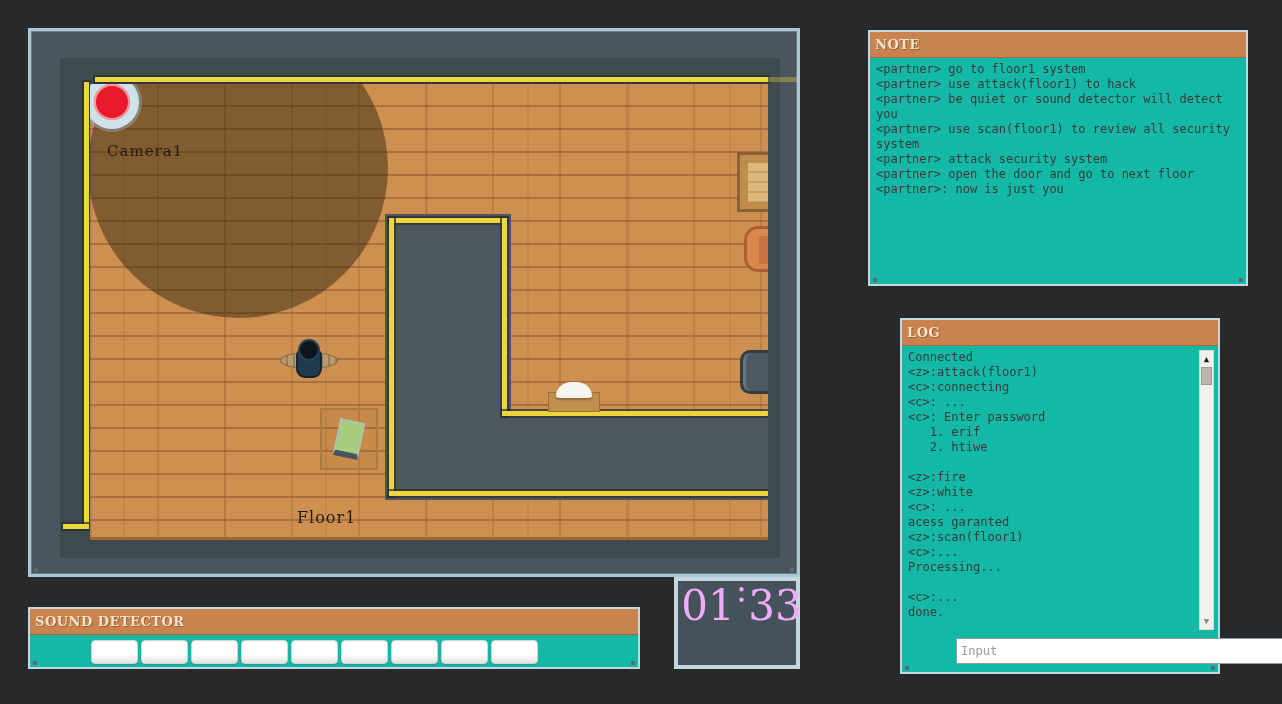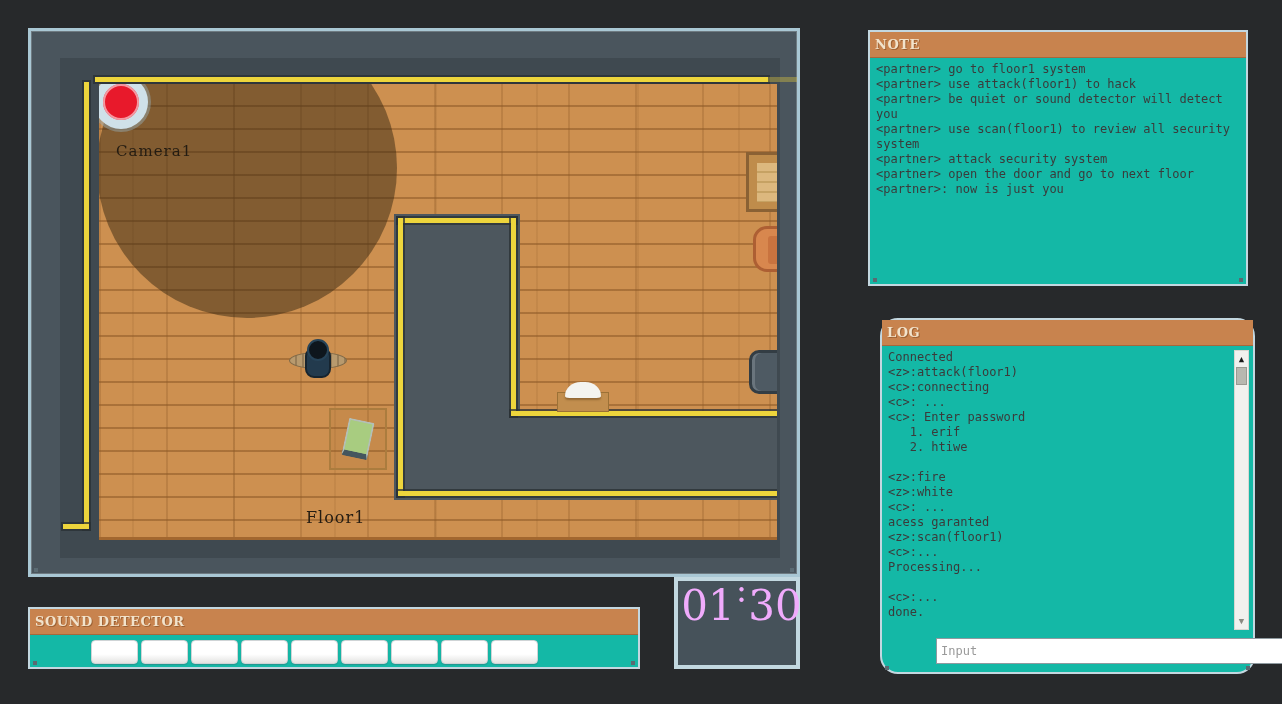--- a/index.html
+++ b/index.html
@@ -22,21 +22,20 @@
                 box-shadow: inset 0 0 0 1px rgba(220,235,240,.25); }
   .room-outer { position:absolute; left:29px; top:27px; width:720px; height:500px;
                 background:#3f4950; }
   .floor { position:absolute; left:59px; top:53px; width:678px; height:456px;
            overflow:hidden;
            background-color:#cd9050;
            background-image:
              repeating-linear-gradient(180deg, rgba(0,0,0,0) 0 21px, rgba(140,88,38,.55) 21px 23px),
              repeating-linear-gradient(90deg, rgba(140,88,38,.28) 0 2px, rgba(0,0,0,0) 2px 67px),
              repeating-linear-gradient(90deg, rgba(0,0,0,0) 0 33px, rgba(150,98,45,.18) 33px 35px, rgba(0,0,0,0) 35px 101px);
-           margin-left: 9px;
   }
   .floor-edge { position:absolute; left:0; bottom:0; width:100%; height:3px; background:#a2672f; }
 
   .vision { position:absolute; left:-2px; top:-66px; width:300px; height:300px;
             border-radius:50%; background:rgba(56,40,17,.5); }
 
   .camera { position:absolute; left:-5px; top:-9px; width:54px; height:54px;
             border-radius:50%; background:#e8192b; border:9px solid #cfe1e9;
             box-shadow:0 0 0 3px rgba(150,175,185,.45), inset 0 0 0 2px rgba(255,255,255,.55); }
   .game-label { position:absolute; font-family:"DejaVu Serif", serif; font-size:15px;
@@ -96,21 +95,21 @@
 
   
   .sound-panel { left:28px; top:607px; width:612px; height:62px; }
   .slots { position:absolute; left:61px; top:31px; height:24px; display:flex; gap:3px; }
   .slot { width:47px; height:24px; border-radius:4px;
           background:linear-gradient(180deg,#ffffff 0 60%, #e3e3e1 100%);
           border:1px solid #cfd4d6; box-shadow:0 1px 1px rgba(70,90,100,.35); }
 
   
   .note-panel { left:868px; top:30px;  width:380px; height:256px; }
-  .log-panel  { left:880px; top:318px; width:375px; height:356px;border-radius:18px; }
+  .log-panel  { left:900px; top:318px; width:320px; height:356px; }
   .mono-text { position:absolute; left:0; right:0; padding:4px 8px 4px 6px;
                font-size:12px; line-height:15px; color:#3b3b3b; white-space:pre-wrap; }
   .note-text { top:26px; bottom:4px; }
   .log-text  { top:26px; height:286px; padding-right:24px; overflow:hidden; }
 
   .scrollbar { position:absolute; right:4px; top:30px; width:15px; height:280px;
                background:#f1f1ee; border:1px solid #d8d8d2; }
   .sb-up   { position:absolute; top:1px; left:0; width:13px; height:14px; color:#1a1a1a;
              font-size:9px; line-height:14px; text-align:center; }
   .sb-down { position:absolute; bottom:1px; left:0; width:13px; height:14px; color:#8a8a82;
@@ -174,21 +173,21 @@
       <div class="floor-edge"></div>
     </div>
 
     <div class="grip l"></div>
     <div class="grip r"></div>
   </div>
 
   <div class="timer">
     <span>01</span>
       <span class="colon">:</span>
-      <span>30</span>
+      <span>33</span>
   </div>
 
   <div class="panel sound-panel">
     <div class="panel-header">SOUND DETECTOR</div>
     <div class="slots">
         <div class="slot"></div>
         <div class="slot"></div>
         <div class="slot"></div>
         <div class="slot"></div>
         <div class="slot"></div>

